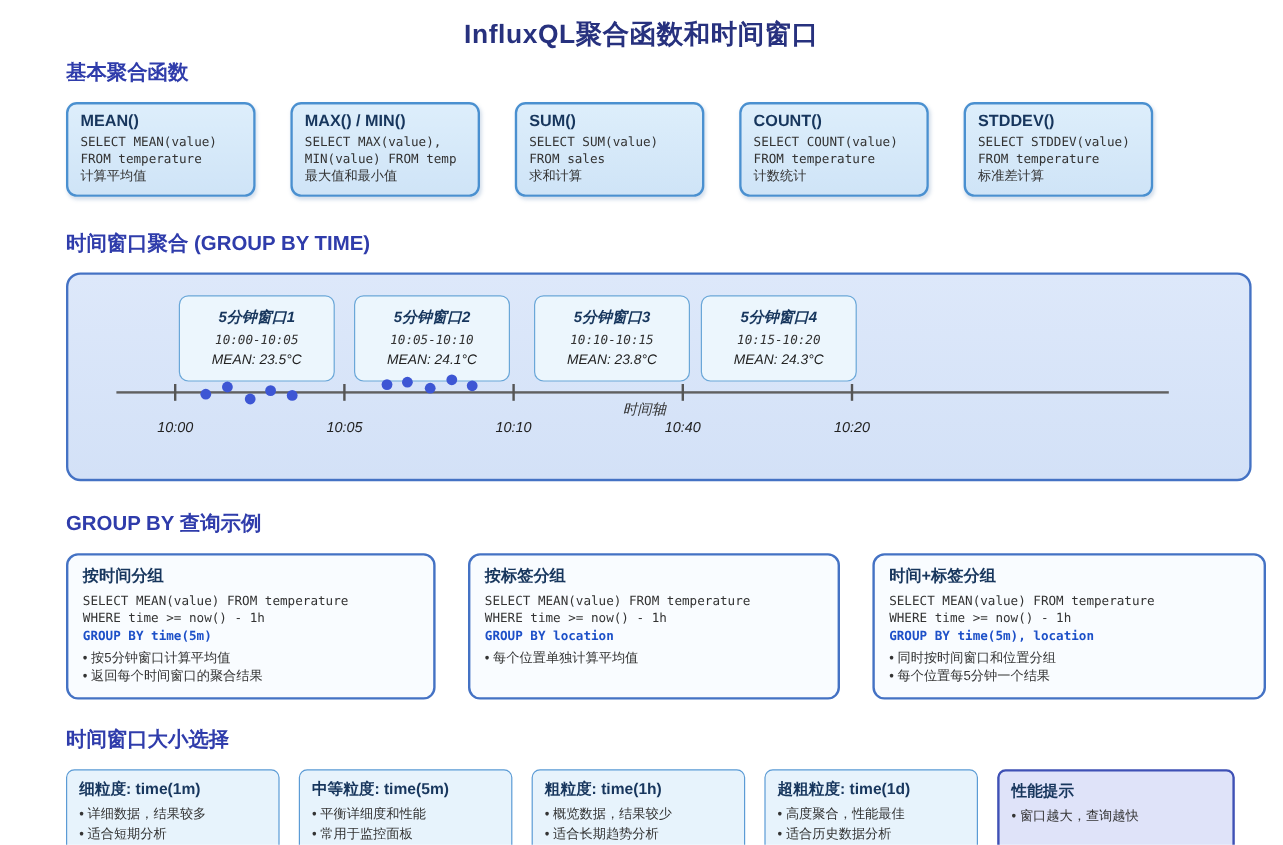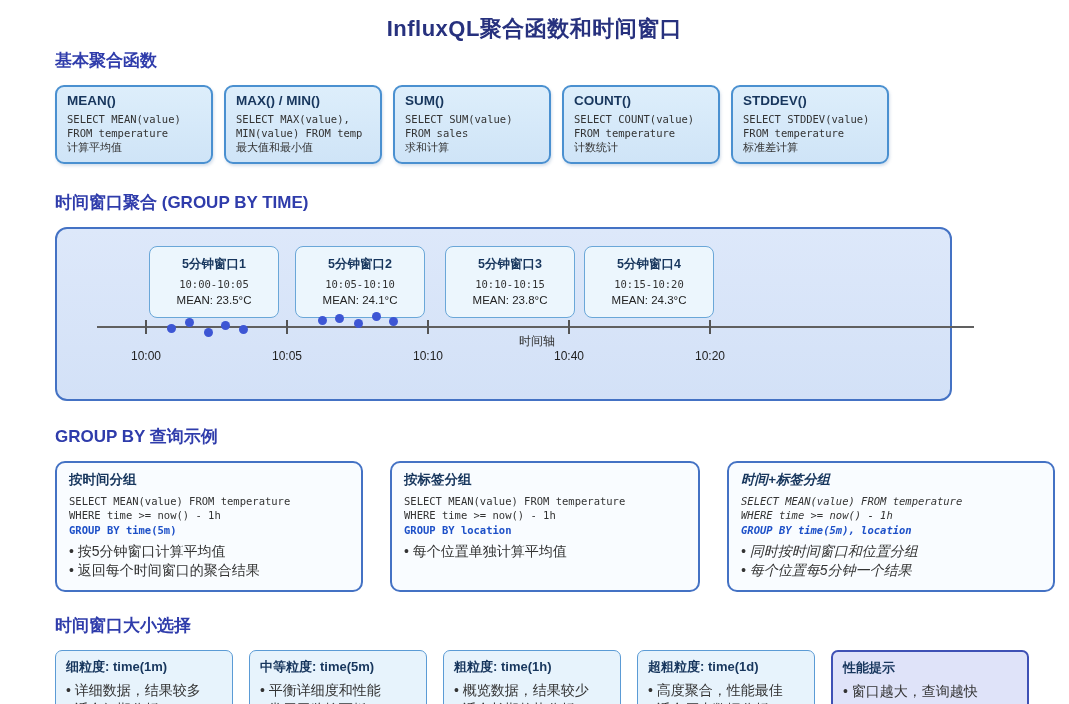--- a/index.html
+++ b/index.html
@@ -9,59 +9,59 @@
   .page-title { text-align:center; margin-top:14px; font-size:22px; font-weight:bold;
                 color:#27317e; letter-spacing:.5px; }
 
   .section-heading { margin:0 0 13px 55px; font-size:17px; font-weight:bold; color:#2f3cab; }
   .sh1 { margin-top:5px; }
   .sh2 { margin-top:27px; }
   .sh3 { margin-top:24px; }
   .sh4 { margin-top:22px; }
 
   
-  .fn-row { display:flex; gap:11px; margin-left:55px; }
+  .fn-row { display:flex; gap:29px; margin-left:55px; }
   .fn-card { width:158px; border:2px solid #4a90d0; border-radius:9px; padding:6px 10px 7px;
              background:linear-gradient(180deg,#ddeefb,#cfe4f7);
              box-shadow:1px 2px 3px rgba(90,130,180,.25); }
   .fn-title { font-size:13.5px; font-weight:bold; color:#17365d; margin-bottom:4px; }
   .code-line { font-family:"DejaVu Sans Mono","Liberation Mono",monospace; font-size:10.5px;
                color:#333; line-height:1.35; white-space:nowrap; }
   .fn-desc { font-size:11px; color:#333; line-height:1.35; }
 
   
-  .timeline { position:relative; margin-left:55px; width:897px; height:174px;
+  .timeline { position:relative; margin-left:55px; width:988px; height:174px;
               background:linear-gradient(180deg,#dde8fa,#d3e1f7);
-              border:2px solid #4472c4; border-radius:12px; }
+              border:2px solid #4472c4; border-radius:12px;font-style:italic; }
   .win-card { position:absolute; top:17px; width:130px; height:72px; text-align:center;
               background:#ecf6fd; border:1px solid #6aa7d8; border-radius:8px; padding-top:9px; }
   .win-title { font-size:12.5px; font-weight:bold; color:#17365d; }
   .win-range { font-family:"DejaVu Sans Mono","Liberation Mono",monospace; font-size:10.5px;
                color:#333; margin-top:5px; }
   .win-mean  { font-size:11.5px; color:#222; margin-top:4px; }
   .w1 { left:92px; } .w2 { left:238px; } .w3 { left:388px; } .w4 { left:527px; }
 
   .axis-line { position:absolute; left:40px; width:877px; top:97px; height:2px; background:#606060; }
   .tick { position:absolute; top:91px; width:2px; height:14px; background:#555; }
   .t0 { left:88px; } .t1 { left:229px; } .t2 { left:370px; } .t3 { left:511px; } .t4 { left:652px; }
   .tick-label { position:absolute; top:120px; transform:translateX(-50%); font-size:12px; color:#222; }
   .tl0 { left:89px; } .tl1 { left:230px; } .tl2 { left:371px; } .tl3 { left:512px; } .tl4 { left:653px; }
   .axis-label { position:absolute; left:462px; top:104px; font-size:12px; color:#333; }
   .dot { position:absolute; width:9px; height:9px; border-radius:50%; background:#3d56d4; }
 
   
   .ex-row { display:flex; gap:27px; margin-left:55px; }
   .ex-card { border:2px solid #4472c4; border-radius:10px; background:#f9fcff;
              padding:8px 12px 9px; }
-  .ex1 { width:308px; } .ex2 { width:310px; } .ex3 { width:328px;font-style:italic; }
+  .ex1 { width:308px; } .ex2 { width:310px; } .ex3 { width:328px; }
   .ex-title { font-size:13.5px; font-weight:bold; color:#17365d; margin-bottom:5px; }
   .code-blue { font-family:"DejaVu Sans Mono","Liberation Mono",monospace; font-size:10.5px;
                color:#1d50c8; font-weight:bold; line-height:1.35; white-space:nowrap; }
   .bullets { list-style:none; margin-top:5px; }
-  .bullets li { font-size:14px; color:#333; line-height:1.4; }
+  .bullets li { font-size:11px; color:#333; line-height:1.4; }
   .bullets li::before { content:"• "; color:#333; }
 
   
   .gr-row { display:flex; gap:16px; margin-left:55px; }
   .gr-card { width:178px; border:1.5px solid #5b9bd5; border-radius:7px; background:#e7f3fc;
              padding:7px 10px 8px; }
   .gr-card.highlight { width:198px; border:2px solid #3f51b5; background:#dfe3f9; }
   .gr-title { font-size:13px; font-weight:bold; color:#17365d; margin-bottom:3px; }
 </style>
 </head>

